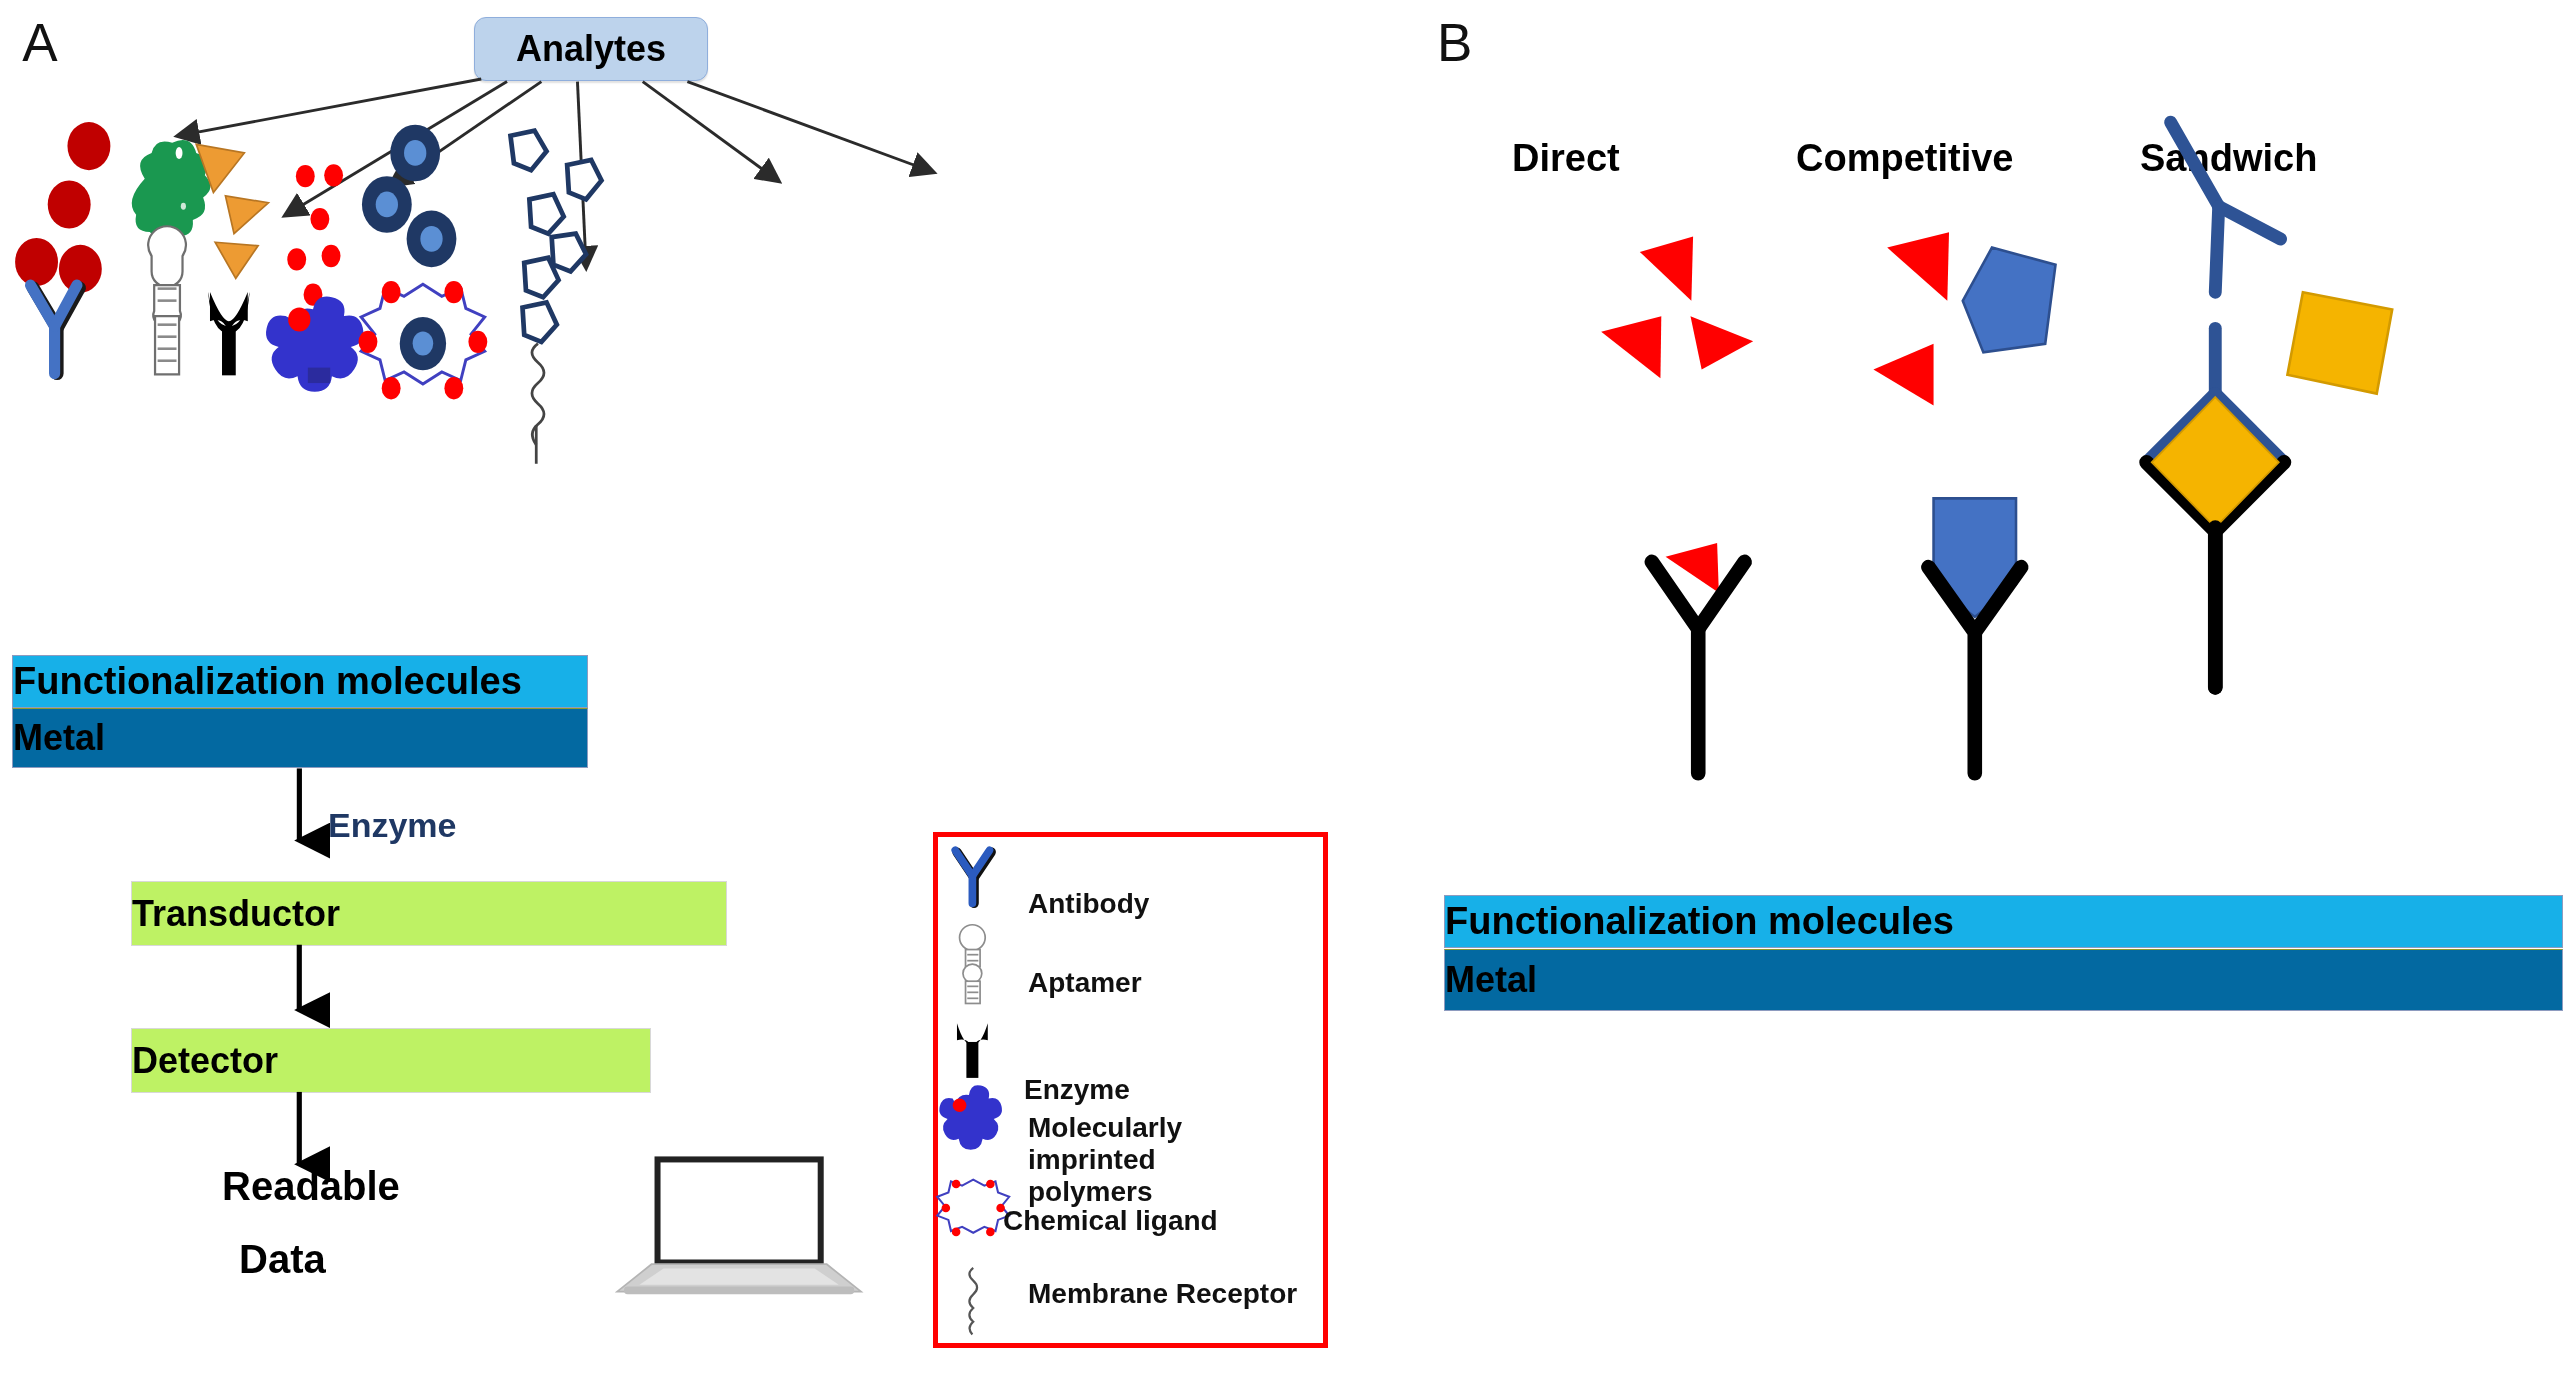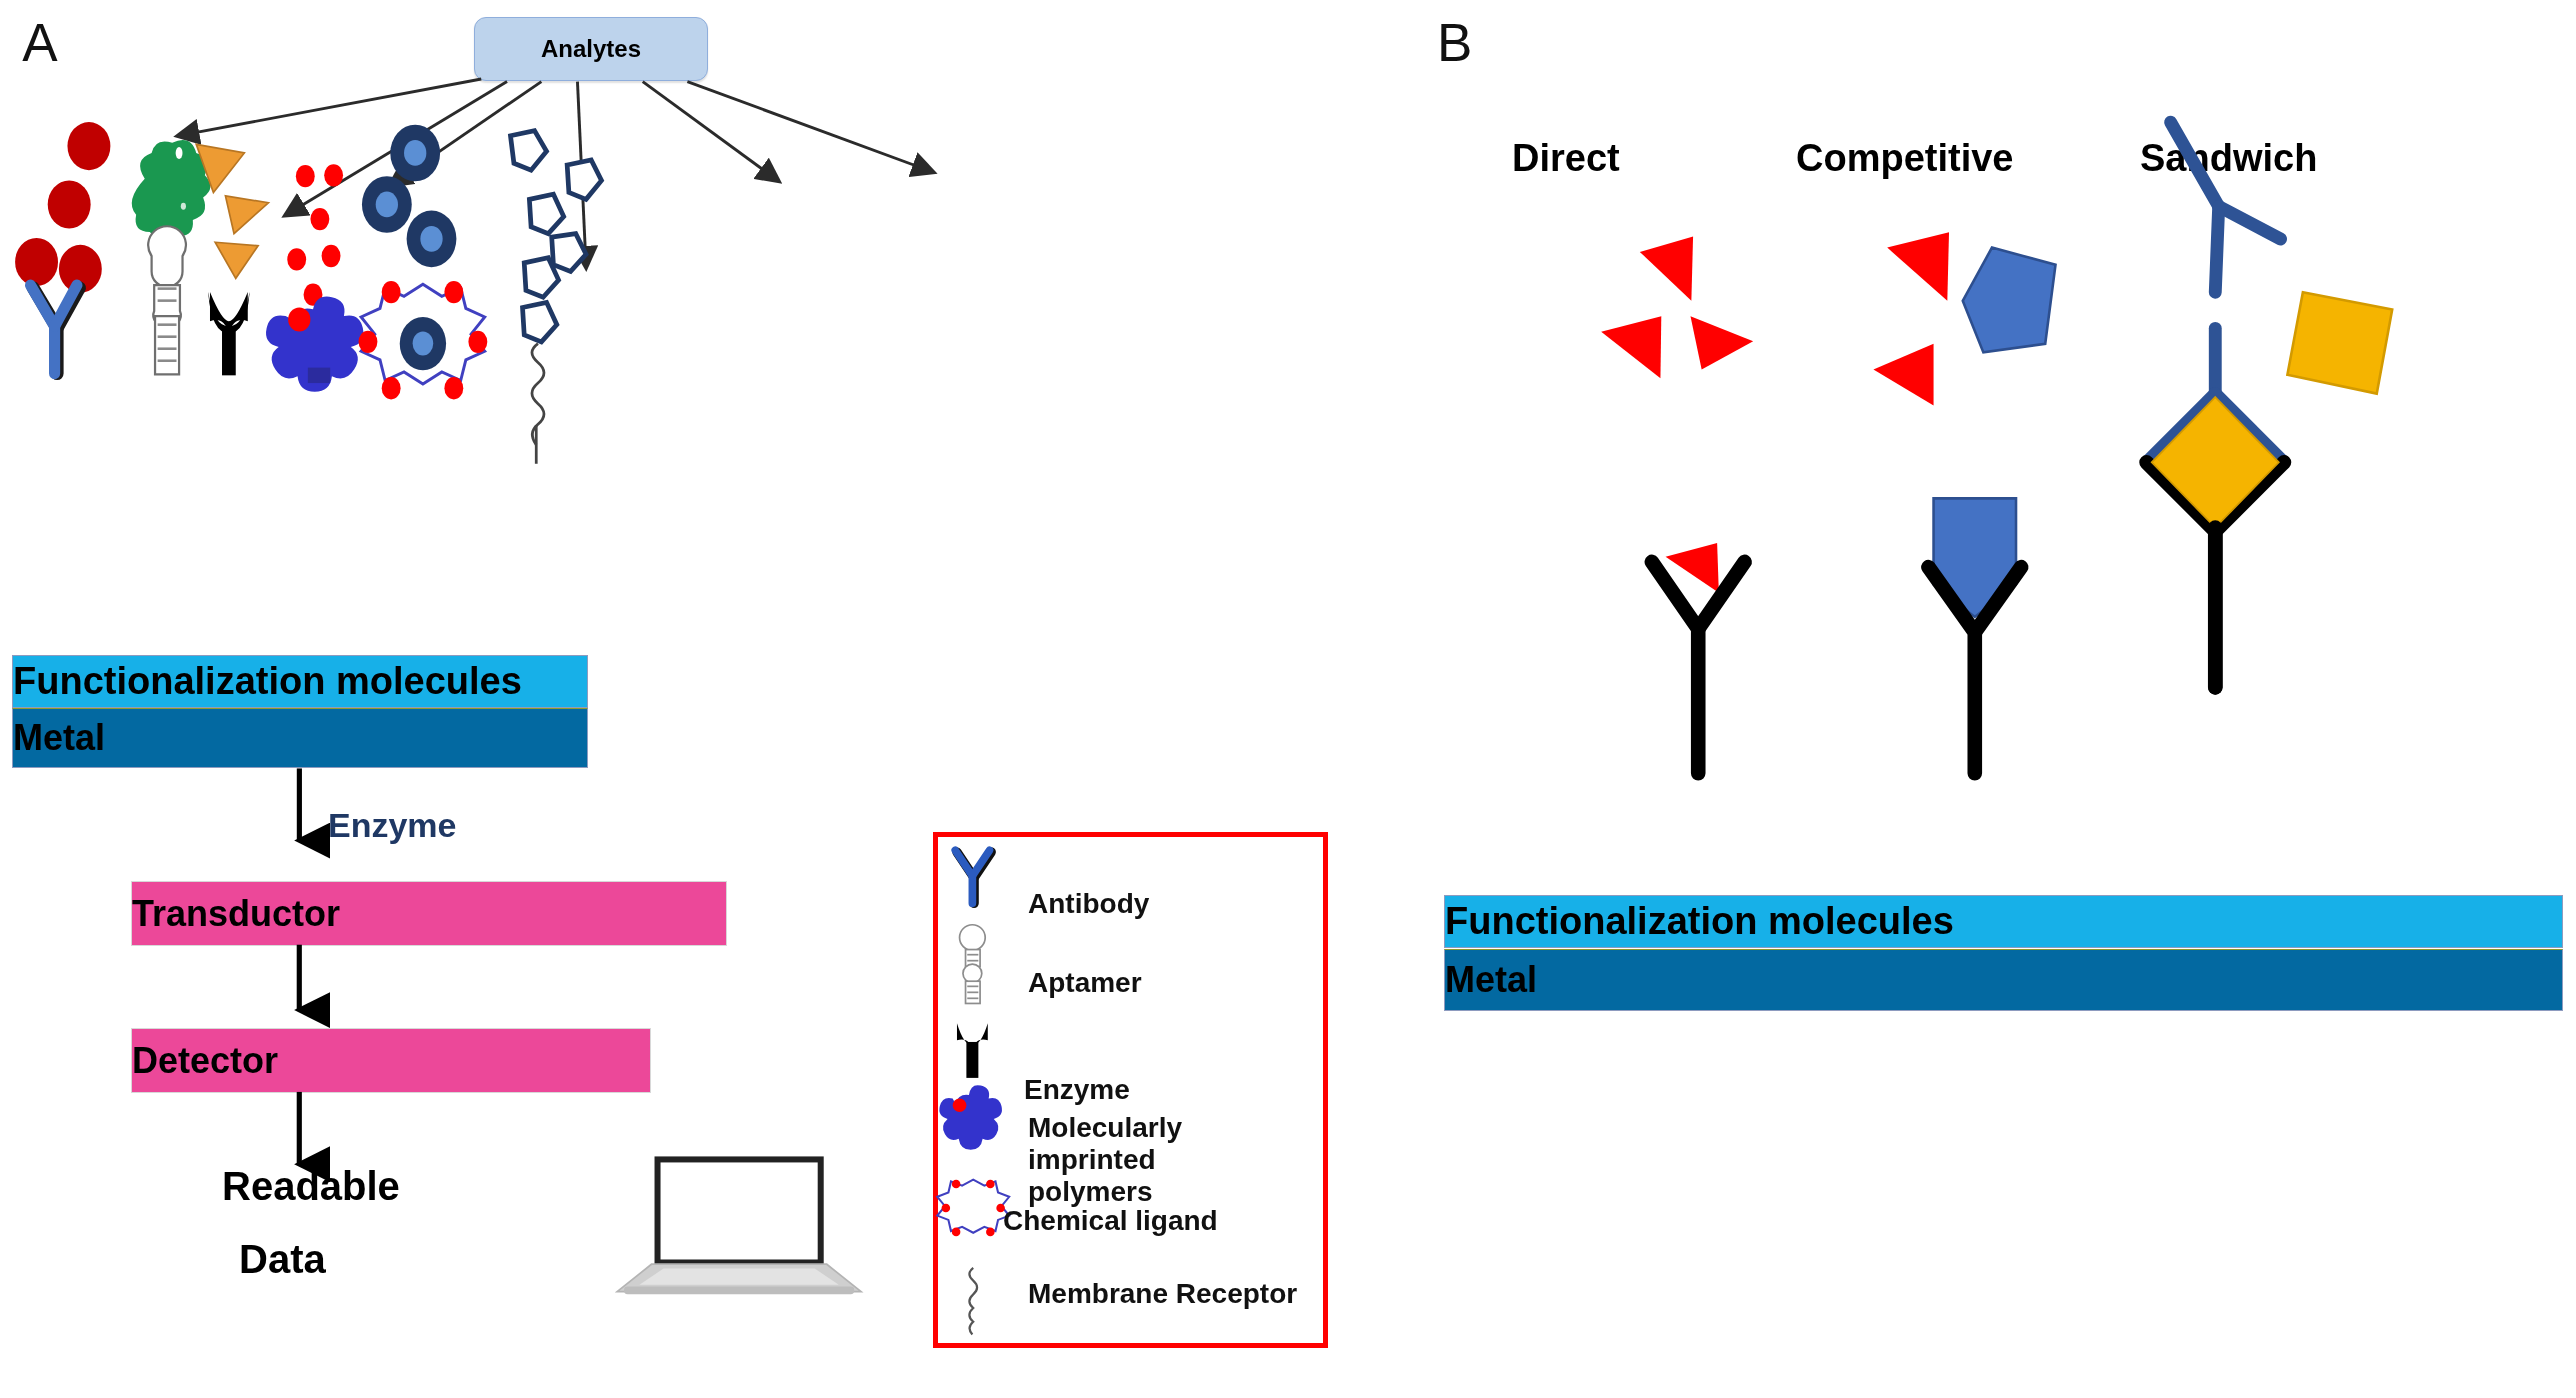--- a/index.html
+++ b/index.html
@@ -4,24 +4,24 @@
 <style>
   html,body{margin:0;padding:0;background:#ffffff;}
   body{width:2576px;height:1399px;position:relative;overflow:hidden;
        font-family:"Liberation Sans",sans-serif;}
   .abs{position:absolute;}
   .panel-letter{font-size:53px;color:#111;font-family:"Liberation Sans",sans-serif;font-weight:400;}
   .bar{position:absolute;display:flex;align-items:center;justify-content:flex-start;
        font-weight:bold;color:#000;box-sizing:border-box;}
   .bar-func{background:#17B0E8;border:0.9px solid #8e9bbf;font-size:38px;}
   .bar-metal{background:#0369a1;border:0.9px solid #8e9bbf;border-top:1.7px solid #8f9a2b;font-size:36px;}
-  .bar-orange{background:#ec4899;border:0.9px solid #d8d8d8;font-size:36px;}
+  .bar-orange{background:#bef264;border:0.9px solid #d8d8d8;font-size:36px;}
   .analytes-box{background:#BDD3EC;border:1.7px solid #8FAEDC;border-radius:12px;
        display:flex;align-items:center;justify-content:center;
-       font-size:24px;font-weight:bold;color:#000;box-shadow:0 1.7px 1.7px rgba(0,0,0,.12);}
+       font-size:36px;font-weight:bold;color:#000;box-shadow:0 1.7px 1.7px rgba(0,0,0,.12);}
   .sig-label{font-size:34px;font-weight:bold;color:#1F3864;}
   .flowtext{font-size:40px;font-weight:bold;color:#000;}
   .colhead{font-size:38px;font-weight:bold;color:#000;text-align:left;}
   .legend-box{border:5.2px solid #FF0000;background:#fff;box-sizing:border-box;}
   .legend-text{font-size:28px;font-weight:bold;color:#111;line-height:1.15;}
   svg{overflow:visible;display:block;}
 </style>
 </head>
 <body>
 

